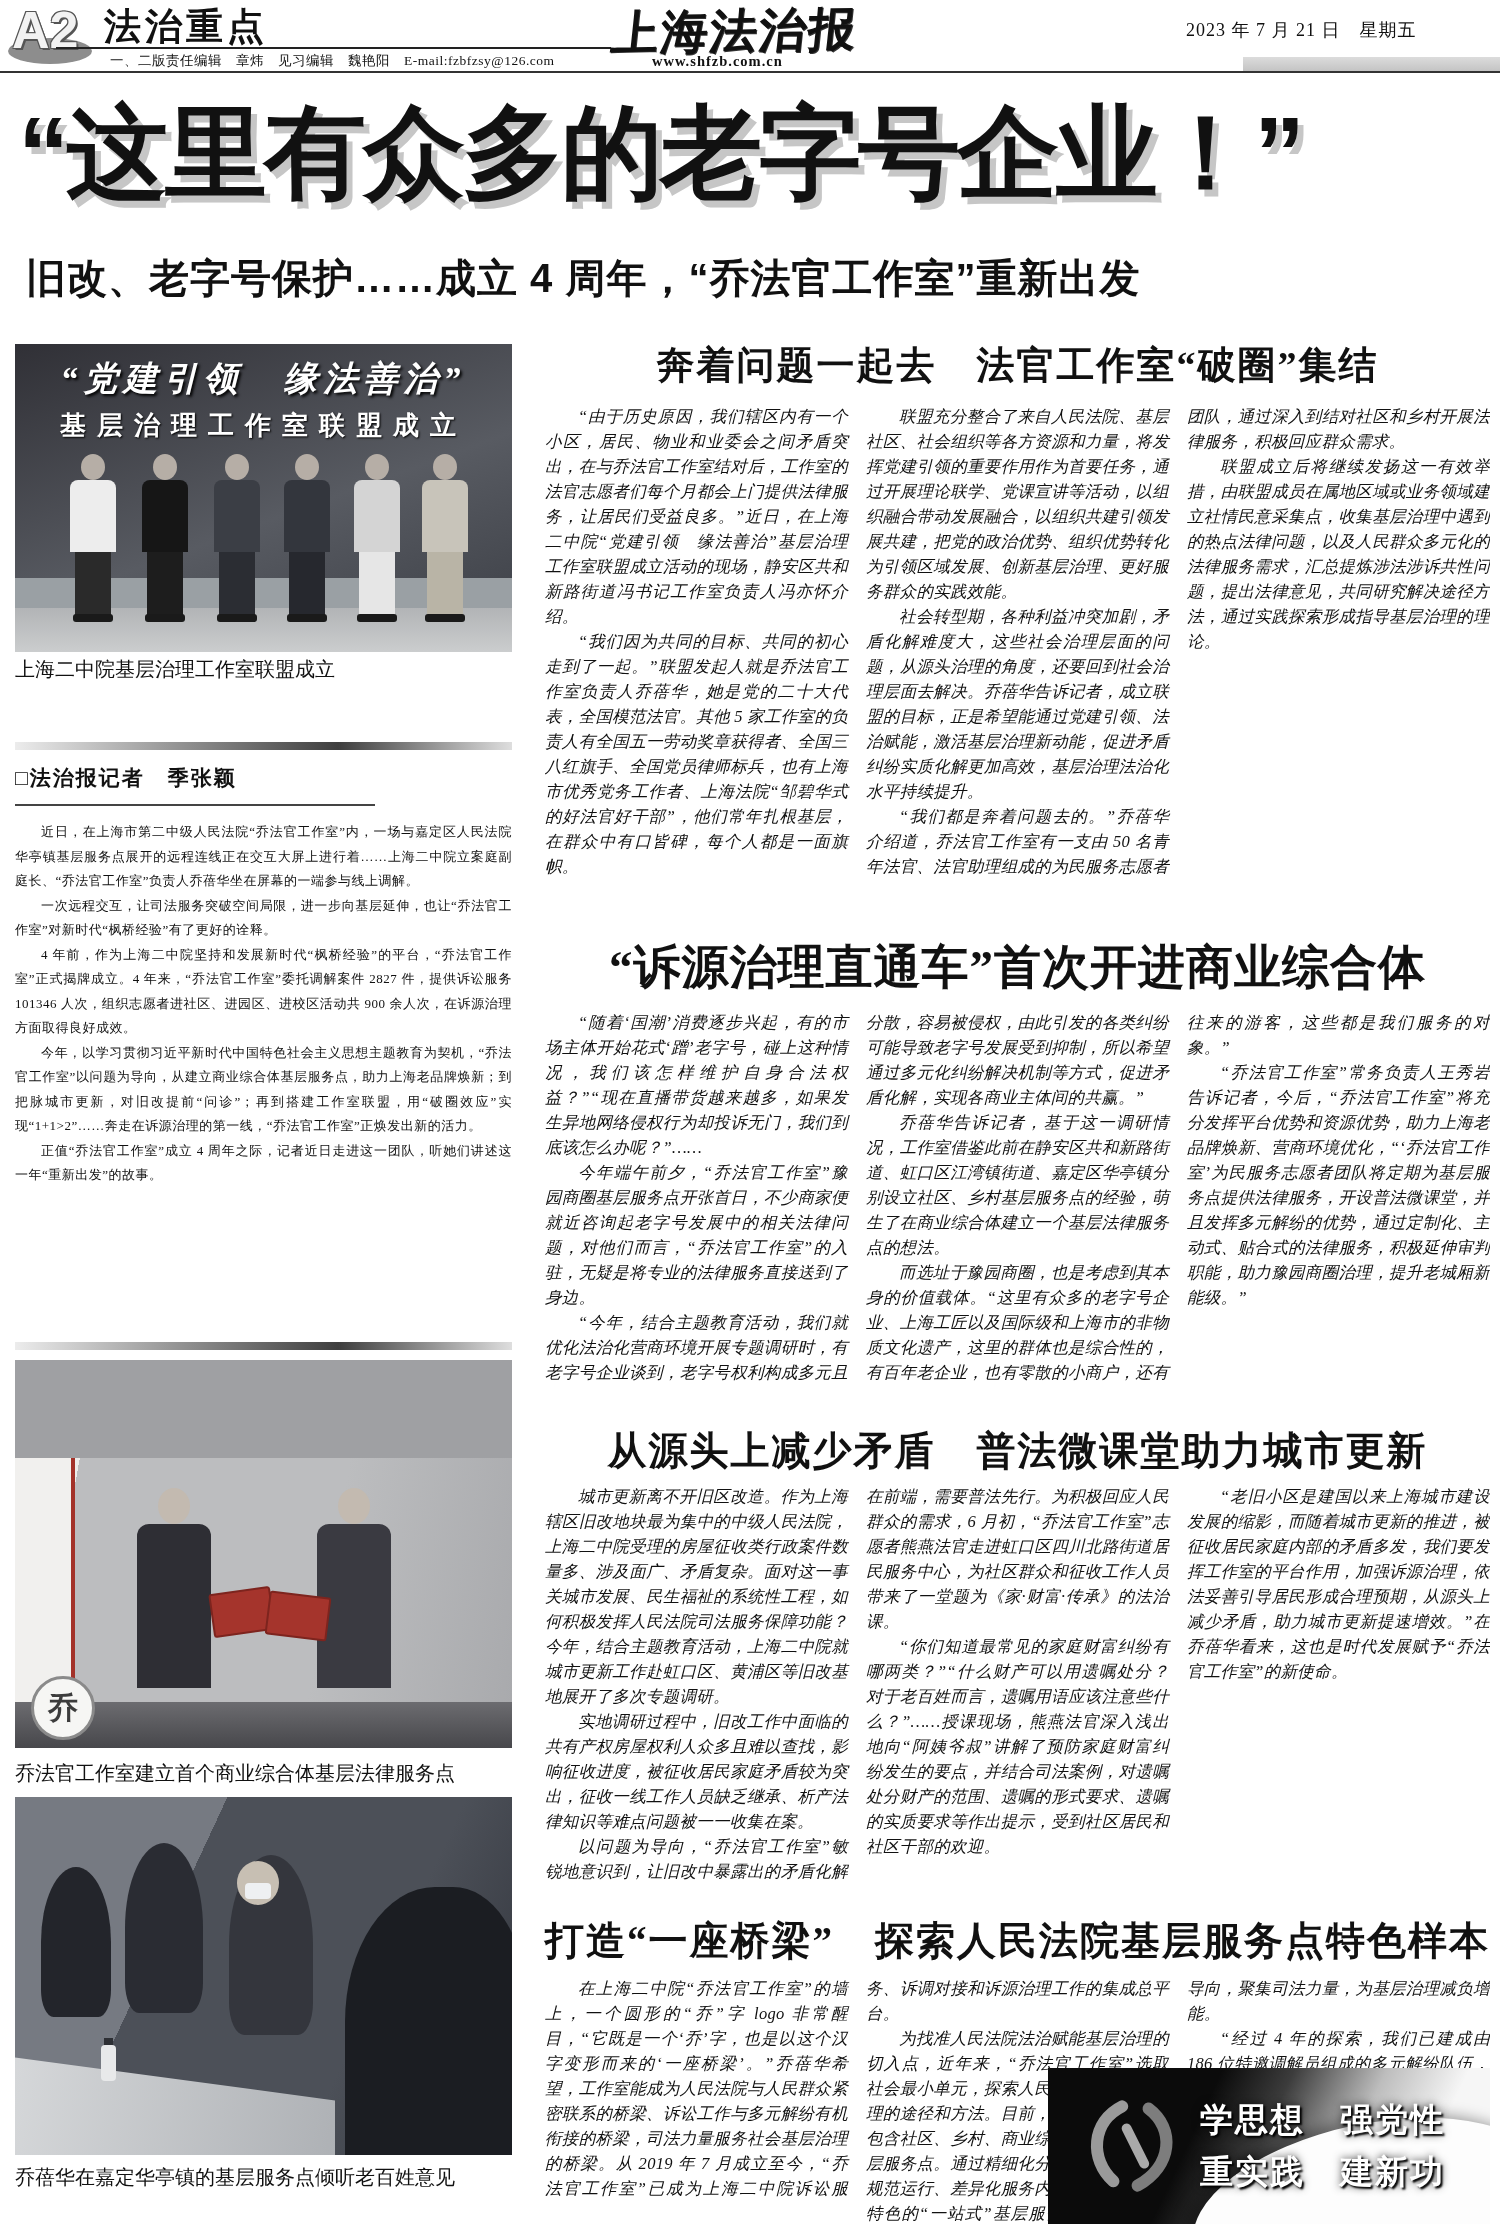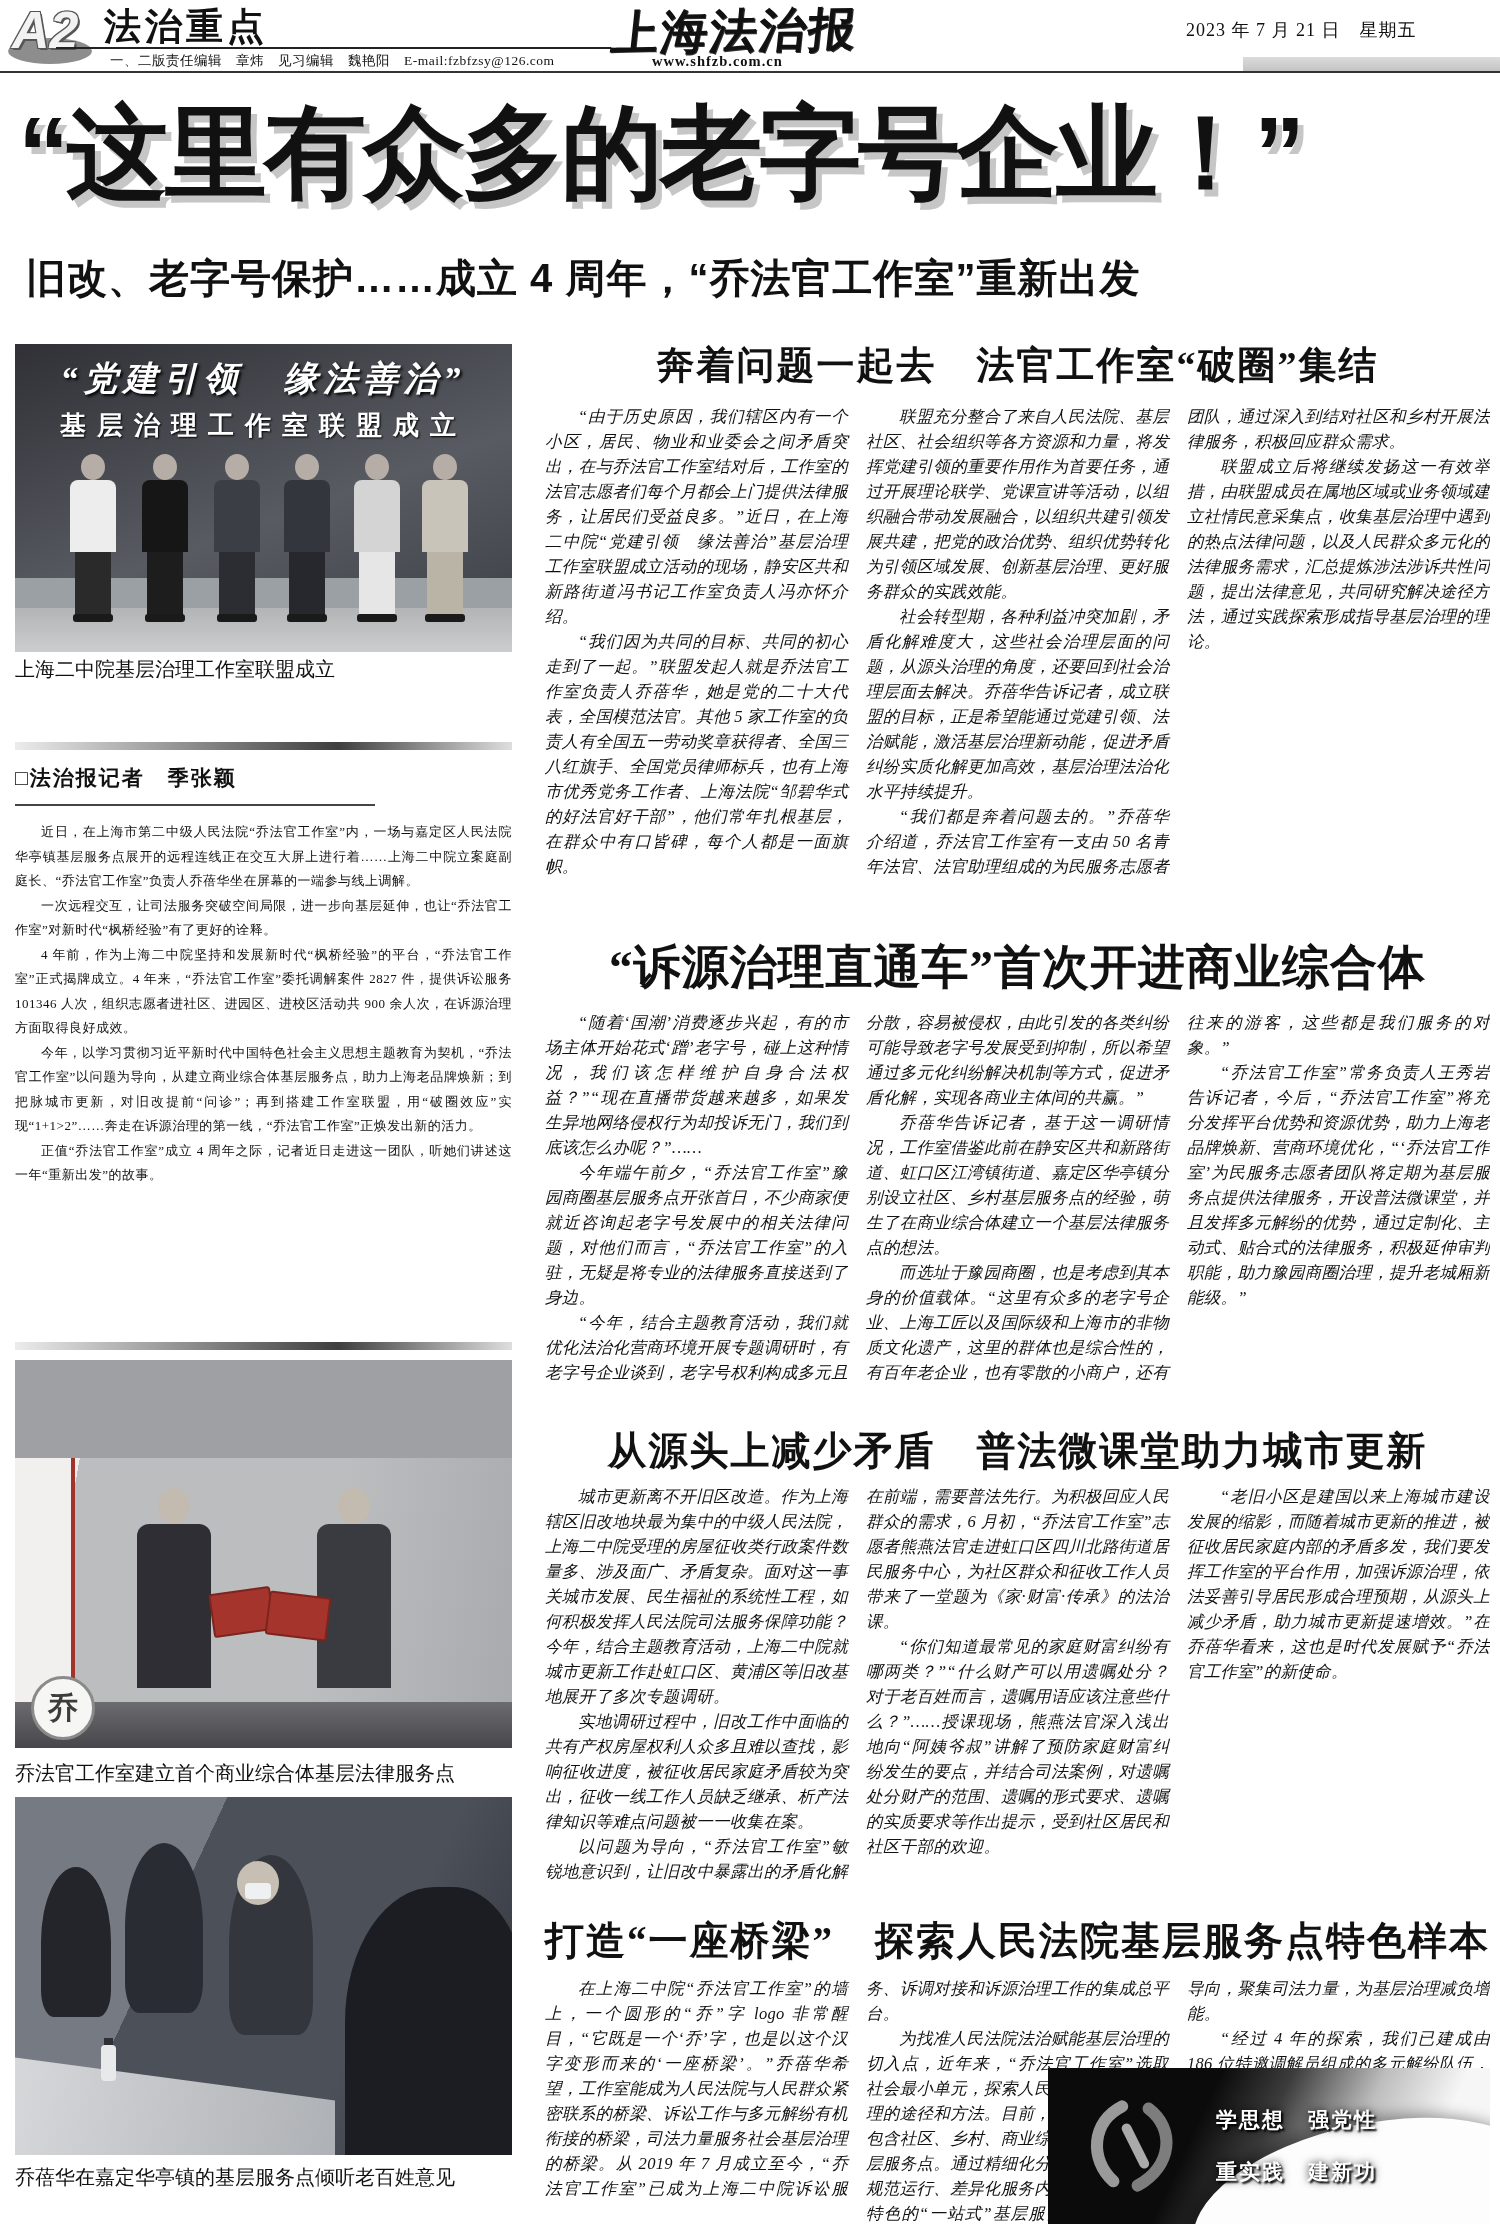--- a/index.html
+++ b/index.html
@@ -3,21 +3,21 @@
 <meta charset="utf-8">
 <style>
   html,body{margin:0;padding:0;background:#e9e9e9;}
   .page{position:relative;width:1500px;height:2229px;background:#fff;margin:0 auto;overflow:hidden;
         font-family:"Liberation Serif","DejaVu Serif",serif;color:#111;}
   .abs{position:absolute;}
   .hei{font-family:"Liberation Sans","DejaVu Sans",sans-serif;}
 
   
   .a2-ellipse{left:8px;top:38px;width:84px;height:26px;background:#8d8d8d;border-radius:50%;}
-  .a2-tag{left:12px;top:0px;font-size:52px;font-weight:900;font-style:italic;color:#f2f2f2;
+  .a2-tag{left:12px;top:0px;font-size:52px;font-weight:900;color:#f2f2f2;
           text-shadow:2px 2px 0 #555,-1px -1px 0 #555,1px -1px 0 #555,-1px 1px 0 #555;}
   .hdr-section{left:104px;top:2px;font-size:37px;font-weight:900;letter-spacing:4px;}
   .hdr-topline{left:56px;top:47px;width:555px;height:2px;background:#222;}
   .hdr-editors{left:110px;top:52px;font-size:13.5px;color:#111;letter-spacing:.5px;}
   .masthead{left:612px;top:0px;font-size:47px;font-weight:900;transform:skewX(-7deg) rotate(-1deg);
             letter-spacing:2px;text-shadow:1px 1px 0 #333;}
   .hdr-site{left:652px;top:53px;font-size:14.5px;font-weight:bold;letter-spacing:1px;}
   .hdr-date{left:1186px;top:18px;font-size:18px;letter-spacing:1px;}
   .hdr-graybar{left:1243px;top:57px;width:257px;height:15px;background:linear-gradient(#dcdcdc,#c2c2c2);}
   .hdr-rule{left:0;top:71px;width:1500px;height:1.5px;background:#333;}
@@ -90,21 +90,21 @@
   .s2-text{top:1010px;height:398px;}
   .s3-text{top:1484px;height:406px;}
   .s4-text{top:1976px;height:250px;}
 
   
   .promo{left:1048px;top:2068px;width:442px;height:156px;overflow:hidden;
          background:linear-gradient(115deg,#0b0b0b 0 34%,#3c3c3c 48%,#bdbdbd 66%,#f6f6f6 82%);}
   .promo::after{content:"";position:absolute;right:-60px;bottom:-70px;width:360px;height:170px;background:#fdfdfd;
                 border-radius:50%;transform:rotate(-12deg);box-shadow:-8px -6px 14px rgba(0,0,0,.35);}
   .promo-emblem{position:absolute;left:28px;top:18px;width:110px;height:120px;z-index:2;}
-  .promo-lines{position:absolute;left:168px;top:26px;z-index:3;color:#fff;font-weight:900;font-size:21px;
+  .promo-lines{position:absolute;left:152px;top:26px;z-index:3;color:#fff;font-weight:900;font-size:33px;
                line-height:52px;letter-spacing:2px;text-shadow:2px 2px 2px #000,0 0 8px rgba(0,0,0,.8);}
 </style>
 </head>
 <body>
 
 <div class="page">
 
   <div class="abs a2-ellipse"></div>
   <div class="abs a2-tag hei">A2</div>
   <div class="abs hdr-section hei">法治重点</div>

